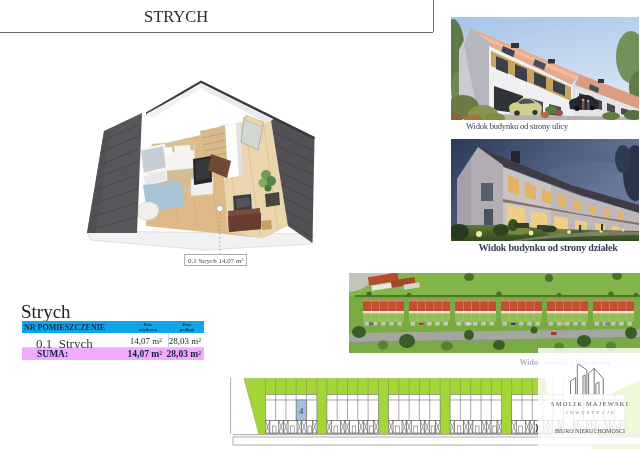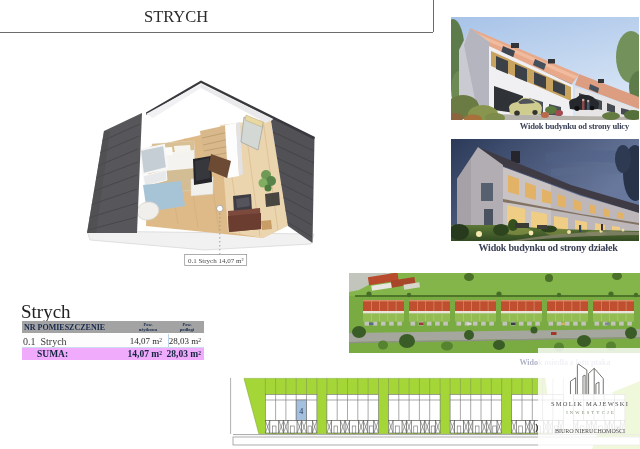--- a/index.html
+++ b/index.html
@@ -126,28 +126,28 @@
   <line x1="219.8" y1="213" x2="219.8" y2="254" stroke="#8899aa" stroke-width="0.9" stroke-dasharray="1.5,2.5"></line>
 
   <rect x="184.7" y="254.5" width="62" height="11" fill="#fff" stroke="#8a8a8a" stroke-width="0.7"></rect>
   <text x="215.7" y="262.5" font-size="7" fill="#4a4a4a" text-anchor="middle" font-family="Liberation Serif,serif">0.1 Strych 14,07 m²</text>
 </svg>
 
 <div class="abs" style="left:21px;top:301px;font-size:19px;color:#222;">Strych</div>
 
 <div class="abs" style="left:22px;top:321px;width:182px;">
 
-  <div style="position:relative;height:12px;background:#a3a3a3;border-bottom:1px solid #fff;">
+  <div style="position:relative;height:12px;background:#0ea5e9;border-bottom:1px solid #fff;">
     <span style="position:absolute;left:2px;top:1.5px;font-size:8px;font-weight:bold;color:#17294d;">NR POMIESZCZENIE</span>
     <span style="position:absolute;left:105px;top:0.5px;width:42px;text-align:center;font-size:4.5px;font-weight:bold;color:#17294d;line-height:5.5px;">Pow.<br>użytkowa</span>
     <span style="position:absolute;left:147px;top:0.5px;width:36px;text-align:center;font-size:4.5px;font-weight:bold;color:#17294d;line-height:5.5px;">Pow.<br>podłogi</span>
   </div>
 
   <div style="position:relative;height:13px;background:#fdfdfe;border-bottom:1px solid #c9dbec;">
-    <span style="position:absolute;left:1px;top:1.5px;font-size:10px;color:#3a3a3a;">0.1&nbsp;&nbsp;Strych</span>
+    <span style="position:absolute;left:14px;top:1.5px;font-size:13px;color:#3a3a3a;">0.1&nbsp;&nbsp;Strych</span>
     <span style="position:absolute;left:80px;top:1.5px;width:60px;text-align:right;font-size:9px;color:#2b2b2b;">14,07 m<span style="font-size:5.5px;vertical-align:2.5px;">2</span></span>
     <span style="position:absolute;left:146px;top:0;height:13px;border-left:1px solid #bcd2e8;"></span>
     <span style="position:absolute;left:120px;top:1.5px;width:59px;text-align:right;font-size:9px;color:#2b2b2b;">28,03 m<span style="font-size:5.5px;vertical-align:2.5px;">2</span></span>
   </div>
 
   <div style="position:relative;height:12px;background:#f0abfc;">
     <span style="position:absolute;left:15px;top:1px;font-size:9.5px;font-weight:bold;color:#14243f;">SUMA:</span>
     <span style="position:absolute;left:80px;top:1px;width:60px;text-align:right;font-size:9.5px;font-weight:bold;color:#14243f;">14,07 m<span style="font-size:5.5px;vertical-align:2px;">2</span></span>
     <span style="position:absolute;left:120px;top:1px;width:59px;text-align:right;font-size:9.5px;font-weight:bold;color:#14243f;">28,03 m<span style="font-size:5.5px;vertical-align:2px;">2</span></span>
   </div>
@@ -235,21 +235,21 @@
 
   <ellipse cx="160" cy="99" rx="9" ry="4" fill="#637b41"></ellipse>
   <ellipse cx="182" cy="98" rx="9" ry="5" fill="#55703b"></ellipse>
 
   <rect x="131" y="84" width="2.5" height="9" fill="#8a4a4a"></rect>
   <rect x="136" y="85" width="2.5" height="8" fill="#47586e"></rect>
   <circle cx="132.2" cy="83" r="1.3" fill="#caa"></circle>
   <circle cx="137.2" cy="84" r="1.2" fill="#caa"></circle>
 </svg>
 
-<div class="abs" style="left:466px;top:120.5px;width:163px;text-align:right;font-size:8.5px;letter-spacing:-0.2px;font-weight:bold;color:#3b4156;white-space:nowrap;">Widok budynku od strony ulicy</div>
+<div class="abs" style="left:466px;top:120.5px;width:163px;font-size:8.5px;letter-spacing:-0.2px;font-weight:normal;color:#3b4156;white-space:nowrap;">Widok budynku od strony ulicy</div>
 
 <svg class="abs" style="left:451px;top:139px;" width="188" height="102" viewBox="0 0 188 102">
   <defs>
     <linearGradient id="sky2" x1="0" y1="0" x2="0.85" y2="0.5">
       <stop offset="0" stop-color="#2c3a59"></stop>
           <stop offset="1" stop-color="#68789c"></stop>
     </linearGradient>
     <linearGradient id="lawn2" x1="0" y1="0" x2="0" y2="1">
       <stop offset="0" stop-color="#5d7836"></stop>
           <stop offset="1" stop-color="#324a22"></stop>

